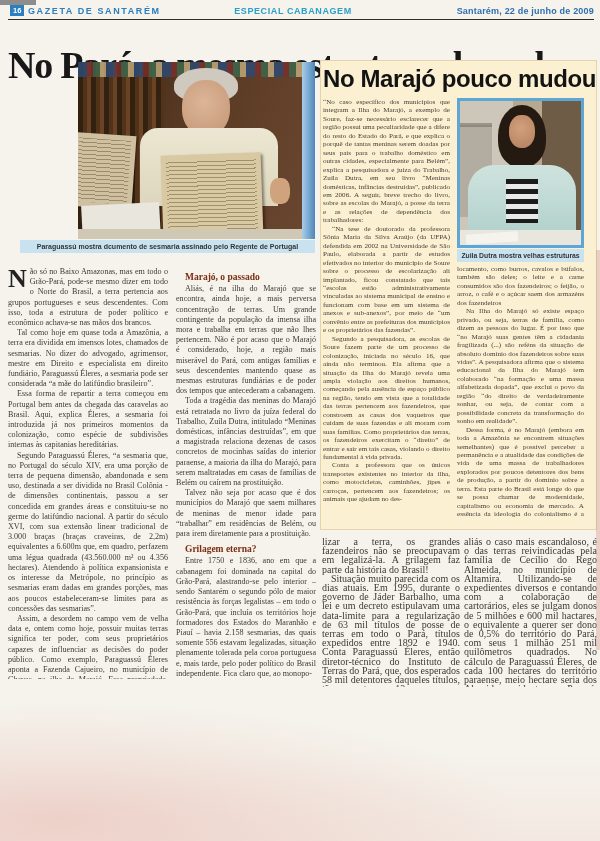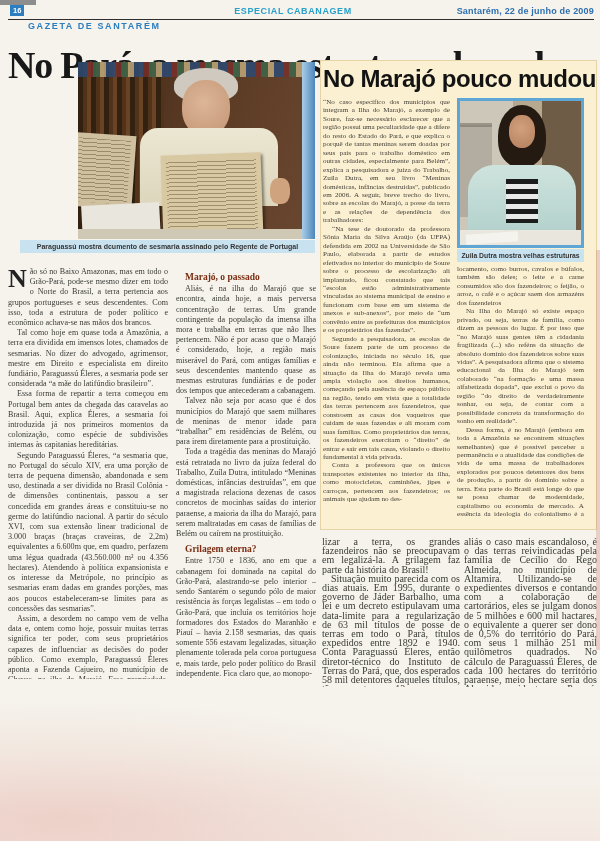--- a/index.html
+++ b/index.html
@@ -17,21 +17,21 @@
   .artifact-pink{position:absolute;left:0;bottom:0;width:100%;height:160px;pointer-events:none;
     background:radial-gradient(ellipse at 10% 85%, rgba(224,160,150,.35), transparent 60%),
                linear-gradient(0deg, rgba(236,200,192,.25), transparent 55%);}
   .artifact-right{position:absolute;right:0;top:250px;width:4px;height:400px;background:rgba(196,120,100,.28);}
 
   
   .header-row{position:absolute;left:8px;top:5px;width:586px;height:13px;
     font-family:"Liberation Sans","DejaVu Sans",sans-serif;font-weight:bold;font-size:9px;}
   .pagenum{position:absolute;left:2px;top:0;background:var(--masthead_blue);color:#fff;
     font-size:7.5px;line-height:11px;padding:0 3px;}
-  .masthead{position:absolute;left:20px;top:16px;color:var(--masthead_blue);letter-spacing:1.6px;}
+  .masthead{position:absolute;left:20px;top:1px;color:var(--masthead_blue);letter-spacing:1.6px;}
   .section-title{position:absolute;left:0;right:16px;top:1px;text-align:center;color:var(--section_cyan);letter-spacing:.6px;}
   .dateline{position:absolute;right:0;top:1px;color:var(--date_blue);letter-spacing:.2px;}
   .header-rule{position:absolute;left:8px;top:19px;width:586px;height:1px;background:#2e2e2e;}
 
   
   .headline{position:absolute;left:8px;top:18px;width:590px;height:42px;overflow:hidden;
     font-family:"Liberation Serif","DejaVu Serif",serif;font-weight:bold;font-size:38px;
     letter-spacing:-1.2px;color:#181818;white-space:nowrap;}
 
   
@@ -171,22 +171,22 @@
   <div class="col col-main col1">
       <p class="para no-indent"><span class="dropcap">N</span>ão só no Baixo Amazonas, mas em todo o Grão-Pará, pode-se mesmo dizer em todo o Norte do Brasil, a terra pertencia aos grupos portugueses e seus descendentes. Com isso, toda a estrutura de poder político e econômico achava-se nas mãos dos brancos.</p>
       <p class="para">Tal como hoje em quase toda a Amazônia, a terra era dividida em imensos lotes, chamados de sesmarias. No dizer do advogado, agrimensor, mestre em Direito e especialista em direito fundiário, Paraguassú Éleres, a sesmaria pode ser considerada “a mãe do latifúndio brasileiro”.</p>
       <p class="para">Essa forma de repartir a terra começou em Portugal bem antes da chegada das caravelas ao Brasil. Aqui, explica Éleres, a sesmaria foi introduzida já nos primeiros momentos da colonização, como espécie de subdivisões internas às capitanias hereditárias.</p>
       <p class="para">Segundo Paraguassú Éleres, “a sesmaria que, no Portugal do século XIV, era uma porção de terra de pequena dimensão, abandonada e sem uso, destinada a ser dividida no Brasil Colônia - de dimensões continentais, passou a ser concedida em grandes áreas e constituiu-se no germe do latifúndio nacional. A partir do século XVI, com sua extensão linear tradicional de 3.000 braças (braças craveiras, de 2,2m) equivalentes a 6.600m que, em quadro, perfazem uma légua quadrada (43.560.000 m² ou 4.356 hectares). Atendendo à política expansionista e os interesse da Metrópole, no princípio as sesmarias eram dadas em grandes porções, mas aos poucos estabeleceram-se limites para as concessões das sesmarias”.</p>
       <p class="para">Assim, a desordem no campo vem de velha data e, ontem como hoje, possuir muitas terras significa ter poder, com seus proprietários capazes de influenciar as decisões do poder público. Como exemplo, Paraguassú Éleres aponta a Fazenda Cajueiro, no município de Chaves, na ilha do Marajó. Essa propriedade, partindo de apenas uma sesmaria, foi agre-</p>
     </div>
   <div class="col col-main col2">
       <h3 class="subhead">Marajó, o passado</h3>
       <p class="para">Aliás, é na ilha do Marajó que se encontra, ainda hoje, a mais perversa concentração de terras. Um grande contingente da população da imensa ilha mora e trabalha em terras que não lhes pertencem. Não é por acaso que o Marajó é considerado, hoje, a região mais miserável do Pará, com antigas famílias e seus descendentes mantendo quase as mesmas estruturas fundiárias e de poder dos tempos que antecederam a cabanagem.</p>
+      <p class="para">Toda a tragédia das meninas do Marajó está retratada no livro da juíza federal do Trabalho, Zuíla Dutra, intitulado “Meninas domésticas, infâncias destruídas”, em que a magistrada relaciona dezenas de casos concretos de mocinhas saídas do interior paraense, a maioria da ilha do Marajó, para serem maltratadas em casas de famílias de Belém ou caírem na prostituição.</p>
       <p class="para">Talvez não seja por acaso que é dos municípios do Marajó que saem milhares de meninas de menor idade para “trabalhar” em residências de Belém, ou para irem diretamente para a prostituição.</p>
-      <p class="para">Toda a tragédia das meninas do Marajó está retratada no livro da juíza federal do Trabalho, Zuíla Dutra, intitulado “Meninas domésticas, infâncias destruídas”, em que a magistrada relaciona dezenas de casos concretos de mocinhas saídas do interior paraense, a maioria da ilha do Marajó, para serem maltratadas em casas de famílias de Belém ou caírem na prostituição.</p>
       <h3 class="subhead">Grilagem eterna?</h3>
       <p class="para">Entre 1750 e 1836, ano em que a cabanagem foi dominada na capital do Grão-Pará, alastrando-se pelo interior – sendo Santarém o segundo pólo de maior resistência às forças legalistas – em todo o Grão-Pará, que incluía os territórios hoje formadores dos Estados do Maranhão e Piauí – havia 2.158 sesmarias, das quais somente 556 estavam legalizadas, situação plenamente tolerada pela coroa portuguesa e, mais tarde, pelo poder político do Brasil independente. Fica claro que, ao monopo-</p>
     </div>
   <div class="col col-bottom col3">
       <p class="para no-indent">lizar a terra, os grandes fazendeiros não se preocupavam em legalizá-la. A grilagem faz parte da história do Brasil!</p>
       <p class="para">Situação muito parecida com os dias atuais. Em 1995, durante o governo de Jáder Barbalho, uma lei e um decreto estipulavam uma data-limite para a regularização de 63 mil títulos de posse de terras em todo o Pará, títulos expedidos entre 1892 e 1940. Conta Paraguassú Éleres, então diretor-técnico do Instituto de Terras do Pará, que, dos esperados 58 mil detentores daqueles títulos, tão-somente 13 pessoas apareceram para regularizar as suas antigas posses.</p>
       <p class="para">Exemplo transformação dessa desordem,</p>
     </div>
   <div class="col col-bottom col4">
       <p class="para no-indent">aliás o caso mais escandaloso, é o das terras reivindicadas pela família de Cecílio do Rego Almeida, no município de Altamira. Utilizando-se de expedientes diversos e contando com a colaboração de cartorários, eles se julgam donos de 5 milhões e 600 mil hactares, o equivalente a querer ser dono de 0,5% do território do Pará, com seus 1 milhão 251 mil quilômetros quadrados. No cálculo de Paraguassú Éleres, de cada 100 hectares do território paraense, meio hectare seria dos Almeida, residentes no Paraná, pretensos donos de mais que uma propriedade, mais de uma região na chamada Terra do Meio, para as bandas do Xingu. O caso está sub-judice.</p>

